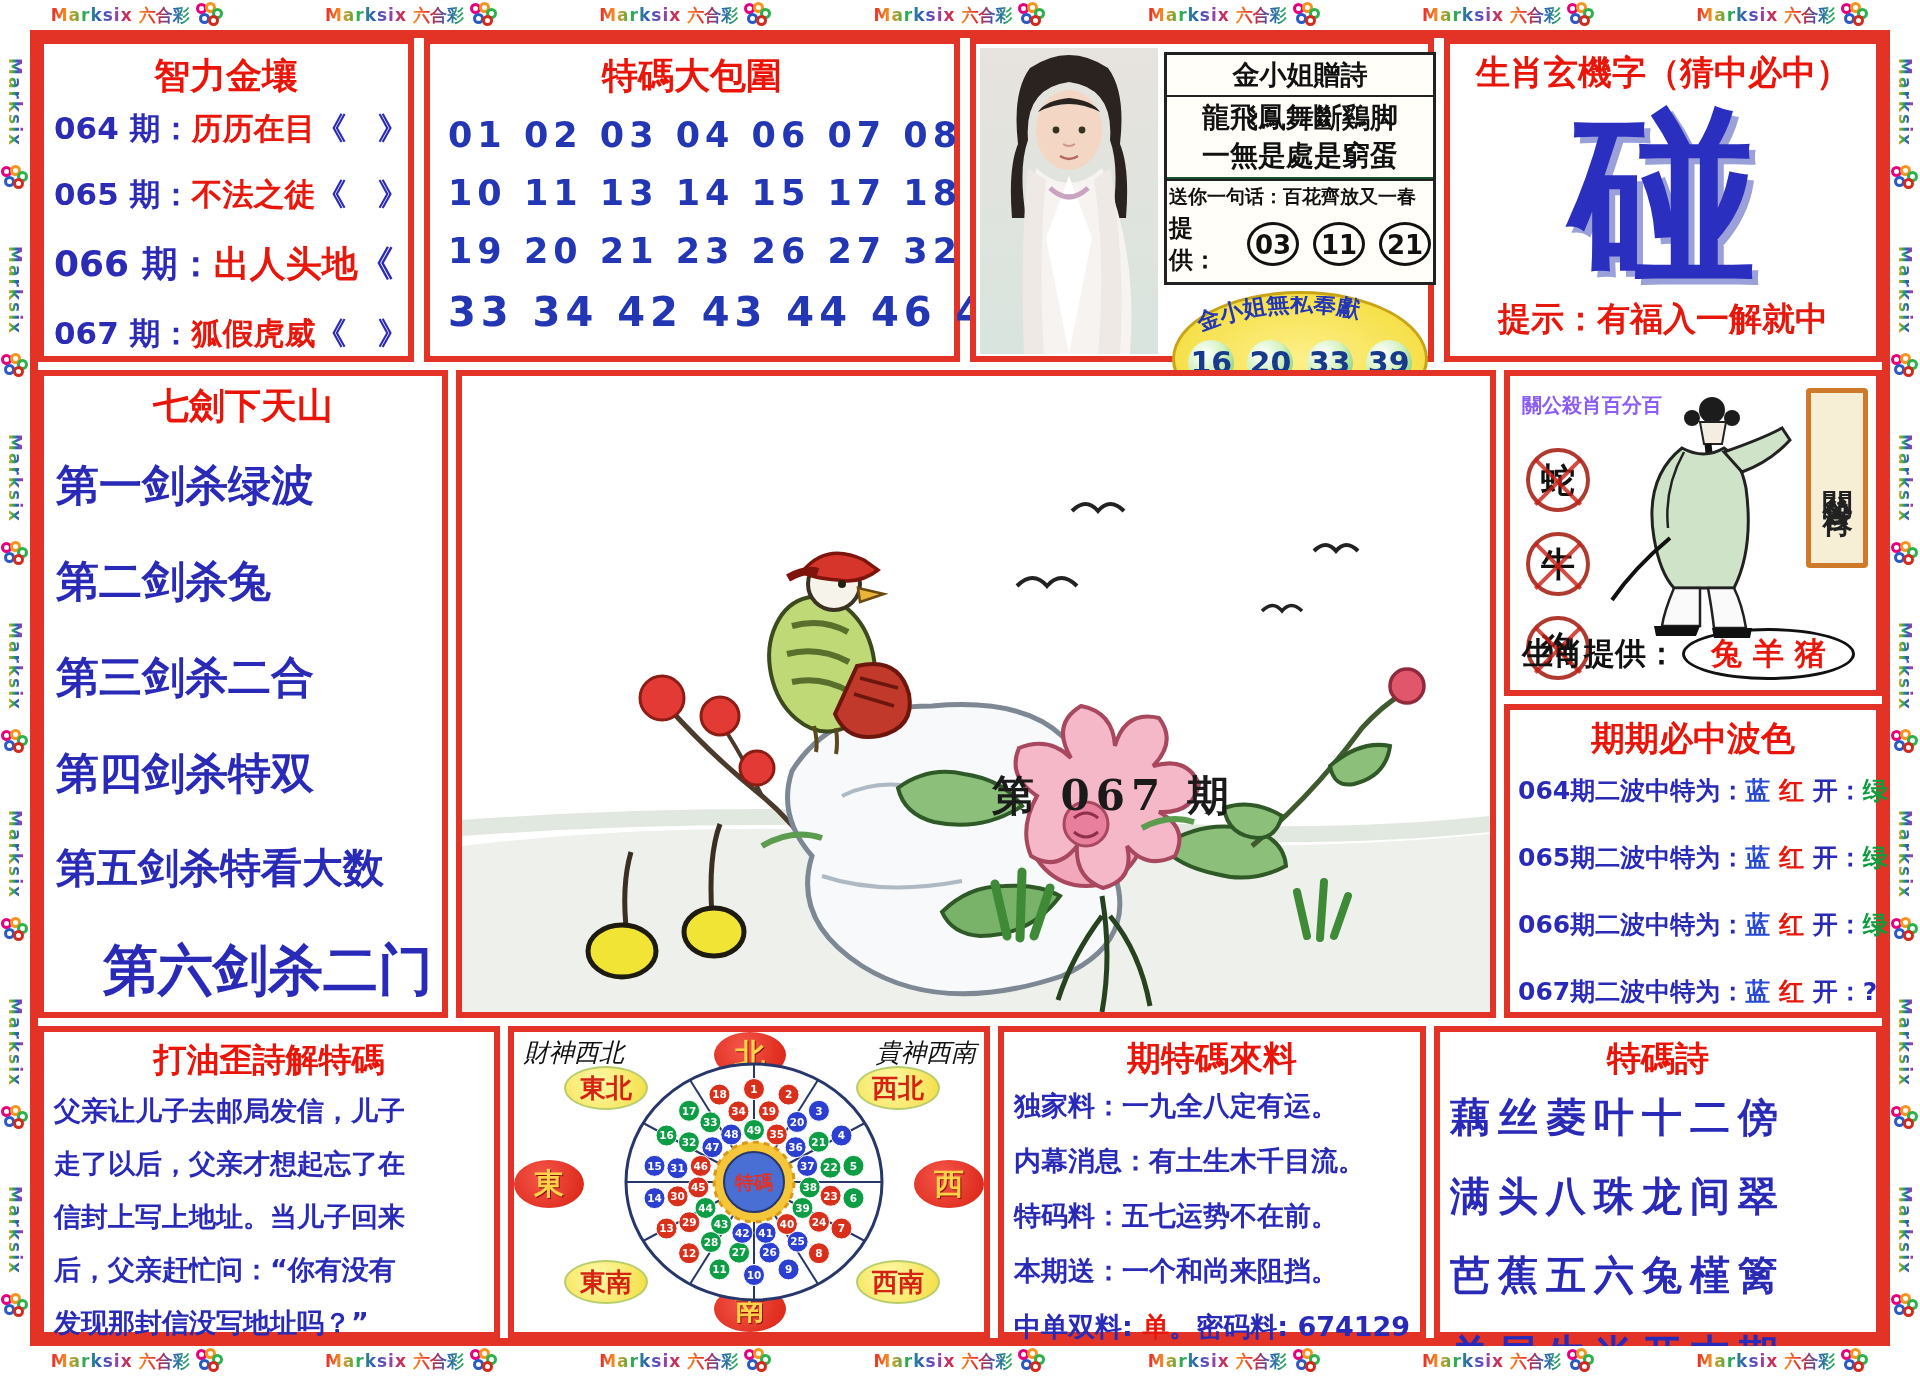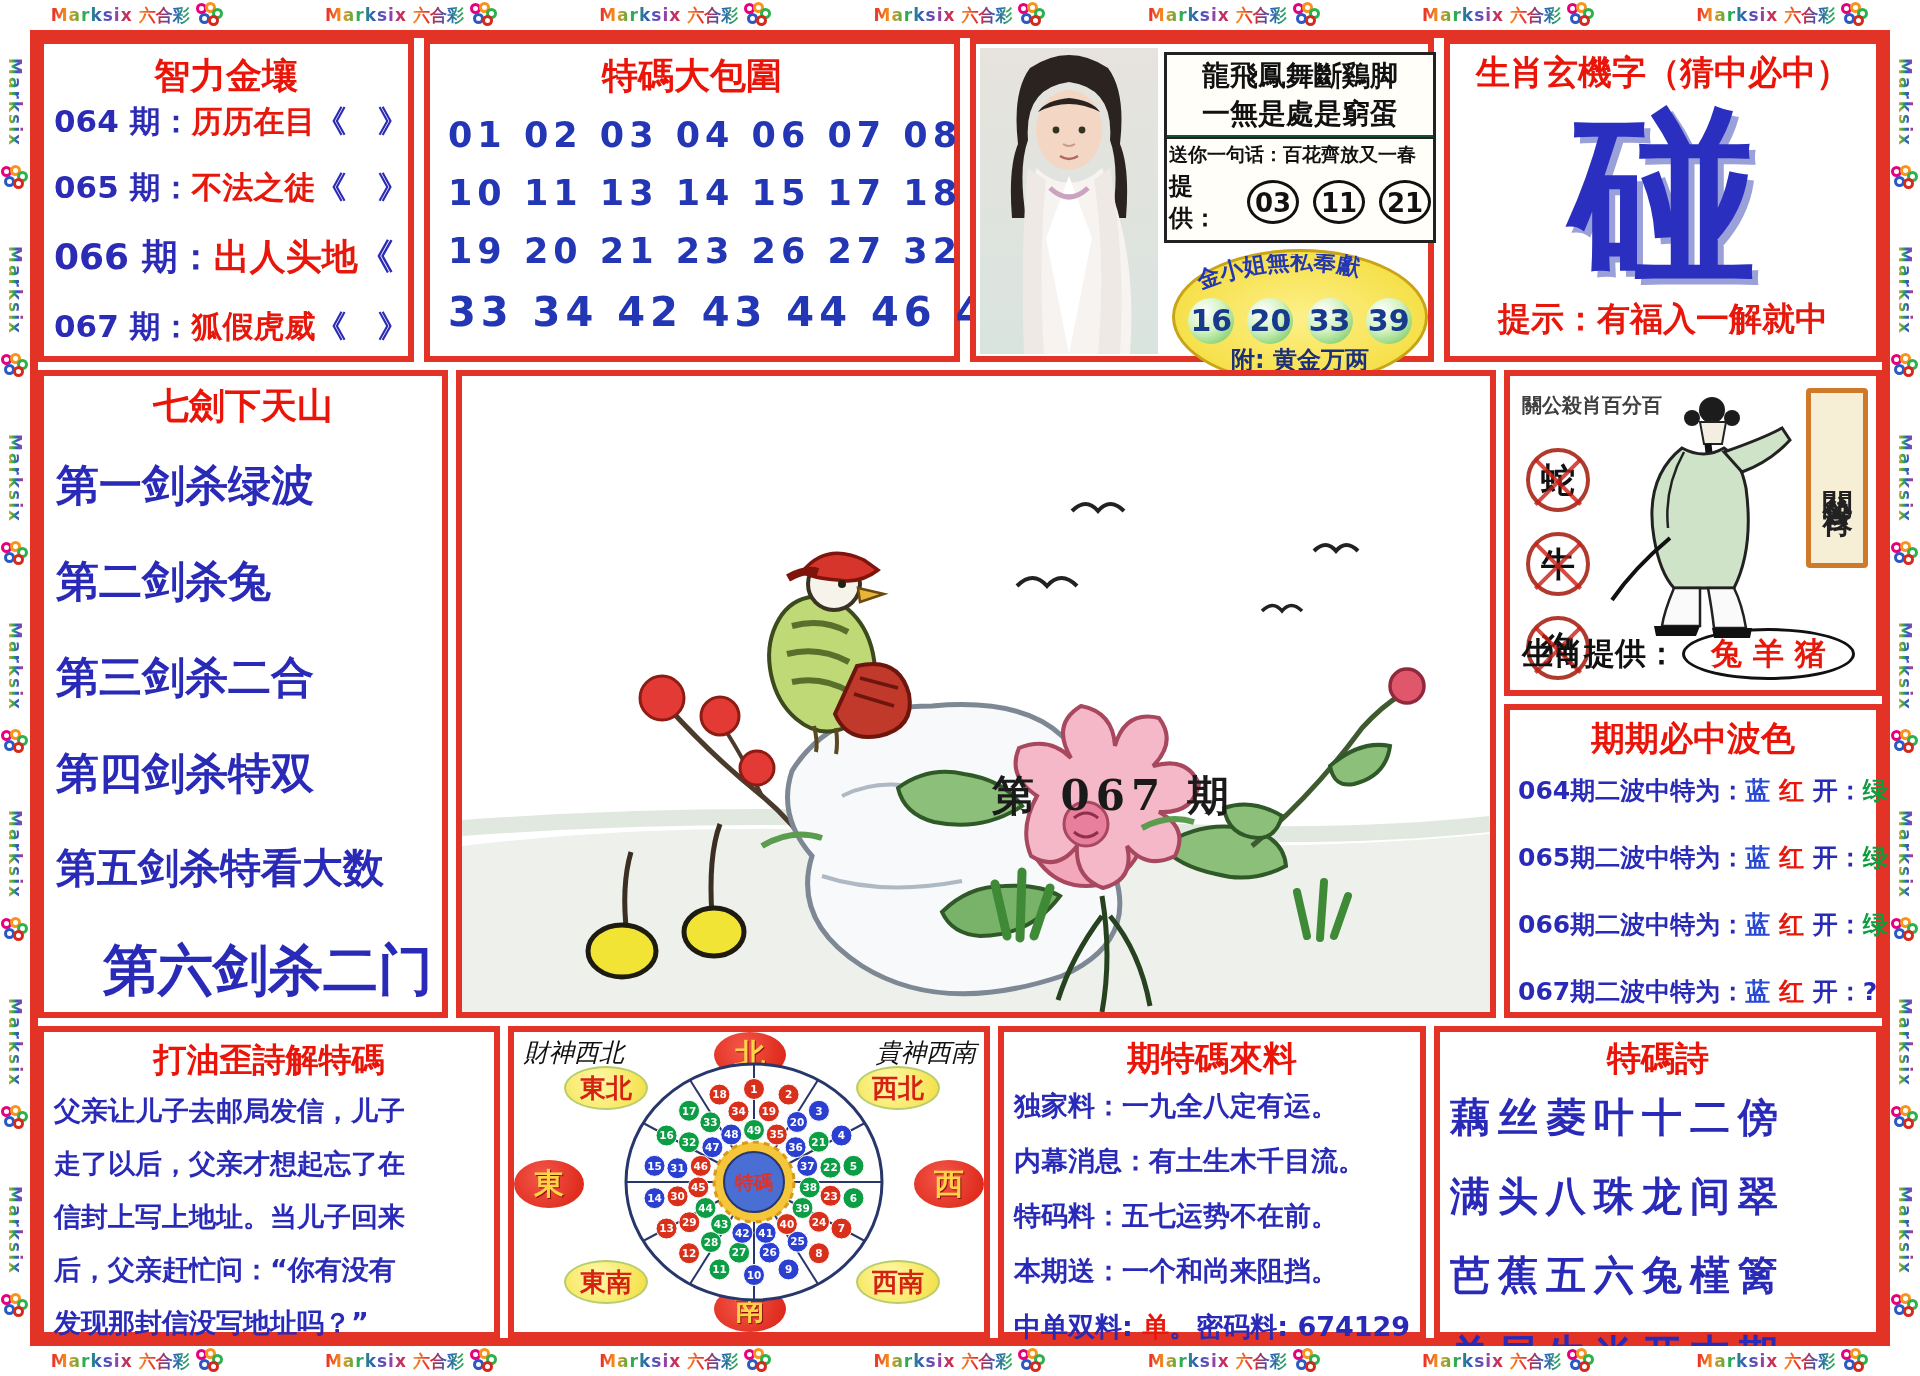--- a/index.html
+++ b/index.html
@@ -411,21 +411,21 @@
           <i class="b4"></i>
           <i class="b5"></i>
         </span>
   </div>
     </div>
 
   <div class="frame"></div>
 
   <div class="box" style="left:38px;top:38px;width:376px;height:324px;padding:8px 10px;">
     <div class="rtitle" style="font-size:36px;">智力金壤</div>
-    <div class="zl-row" style="font-size:31px;margin-top:0;">
+    <div class="zl-row" style="font-size:31px;margin-top:7px;">
       <span class="zl-issue">064 期：</span>
         <span class="zl-idiom">历历在目</span>
         <span class="zl-br">《　》</span>
     </div>
     <div class="zl-row" style="font-size:31px;margin-top:24px;">
       <span class="zl-issue">065 期：</span>
         <span class="zl-idiom">不法之徒</span>
         <span class="zl-br">《　》</span>
     </div>
     <div class="zl-row" style="font-size:36px;margin-top:24px;">
@@ -470,20 +470,21 @@
           <path d="M56,120 Q50,190 60,306 L150,306 Q158,200 122,120 Q89,150 56,120Z" fill="#f6f3f1"></path>
           <path d="M89,128 L66,190 L89,306 L112,190Z" fill="#fff"></path>
           <path d="M70,140 Q89,158 108,140" stroke="#caa3c0" stroke-width="5" fill="none"></path>
           <path d="M48,120 Q40,200 44,306 L64,306 Q58,210 66,132Z" fill="#efe9e6"></path>
           <path d="M130,120 Q146,210 140,306 L118,306 Q126,210 114,132Z" fill="#efe9e6"></path>
         </svg>
       </div>
 
       <div style="flex:1;padding:2px 4px;">
         <div class="poem-box" style="margin:2px 2px 0;">
+          <div class="poem-title" style="font-size:27px;padding:2px 0;">金小姐贈詩</div>
           <div class="poem-line" style="font-size:28px;margin-top:2px;">龍飛鳳舞斷鷄脚</div>
           <div class="poem-line" style="font-size:28px;border-bottom:2px solid #14532d;padding-bottom:2px;">一無是處是窮蛋</div>
           <div class="advice" style="font-size:19px;padding:3px 2px 0;">送你一句话：百花齊放又一春</div>
           <div style="padding:2px 2px 6px;font-weight:bold;font-size:24px;color:#111;display:flex;align-items:center;gap:14px;">
             <span>提供：</span>
             <span class="circ-num" style="font-size:26px;">03</span>
             <span class="circ-num" style="font-size:26px;">11</span>
             <span class="circ-num" style="font-size:26px;">21</span>
           </div>
         </div>
@@ -577,21 +578,21 @@
 
       <path d="M545,560 l-12,-52 M558,562 l2,-66 M572,560 l16,-48" stroke="#3f8a36" stroke-width="9" fill="none" stroke-linecap="round"></path>
       <path d="M845,560 l-10,-44 M858,562 l4,-56 M872,560 l14,-40" stroke="#3f8a36" stroke-width="8" fill="none" stroke-linecap="round"></path>
       <path d="M300,470 q30,-18 60,-8 M680,452 q26,-14 52,-6" stroke="#5b9c4e" stroke-width="6" fill="none"></path>
     </svg>
     <div class="caption" style="left:530px;top:392px;font-size:42px;letter-spacing:6px;">第 067 期</div>
   </div>
 
   <div class="box" style="left:1504px;top:370px;width:378px;height:326px;padding:8px;">
     <div style="position:relative;height:100%;">
-      <div style="position:absolute;left:4px;top:8px;font-size:20px;font-weight:bold;color:#404040;font-family:'DejaVu Serif','Liberation Serif',serif;">關公殺肖百分百</div>
+      <div style="position:absolute;left:4px;top:8px;font-size:20px;font-weight:bold;color:#8b5cf6;font-family:'DejaVu Serif','Liberation Serif',serif;">關公殺肖百分百</div>
       <div style="position:absolute;left:8px;top:64px;display:flex;flex-direction:column;gap:20px;">
         <div class="kill-circle">蛇</div>
         <div class="kill-circle">牛</div>
         <div class="kill-circle">狗</div>
       </div>
 
       <svg width="200" height="250" viewBox="0 0 200 250" style="position:absolute;left:86px;top:4px;">
         <circle cx="108" cy="22" r="13" fill="#1c1c1c"></circle>
         <circle cx="88" cy="30" r="8" fill="#1c1c1c"></circle>
         <circle cx="128" cy="30" r="8" fill="#1c1c1c"></circle>

